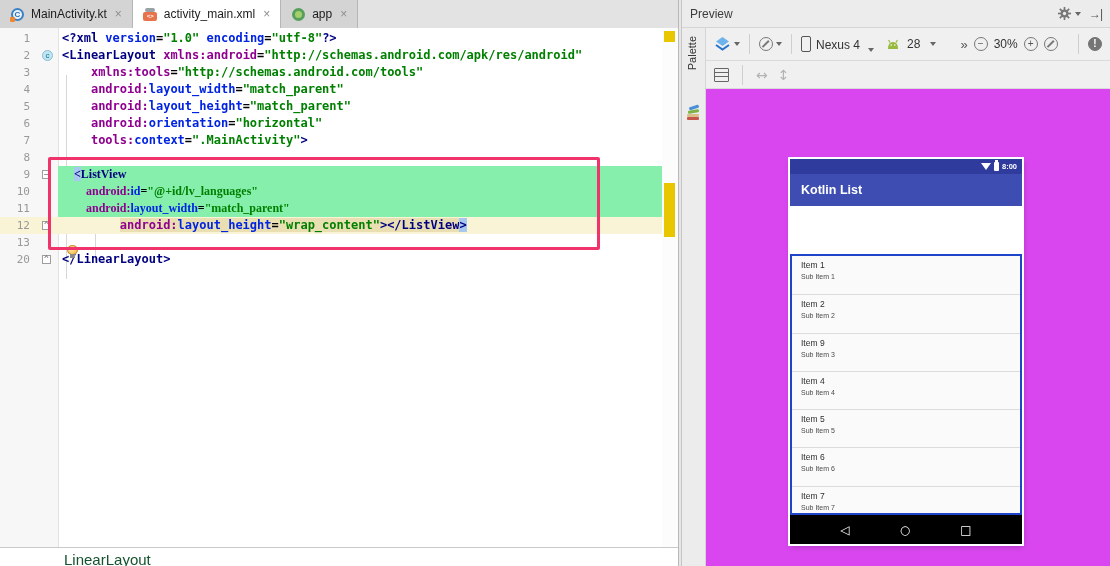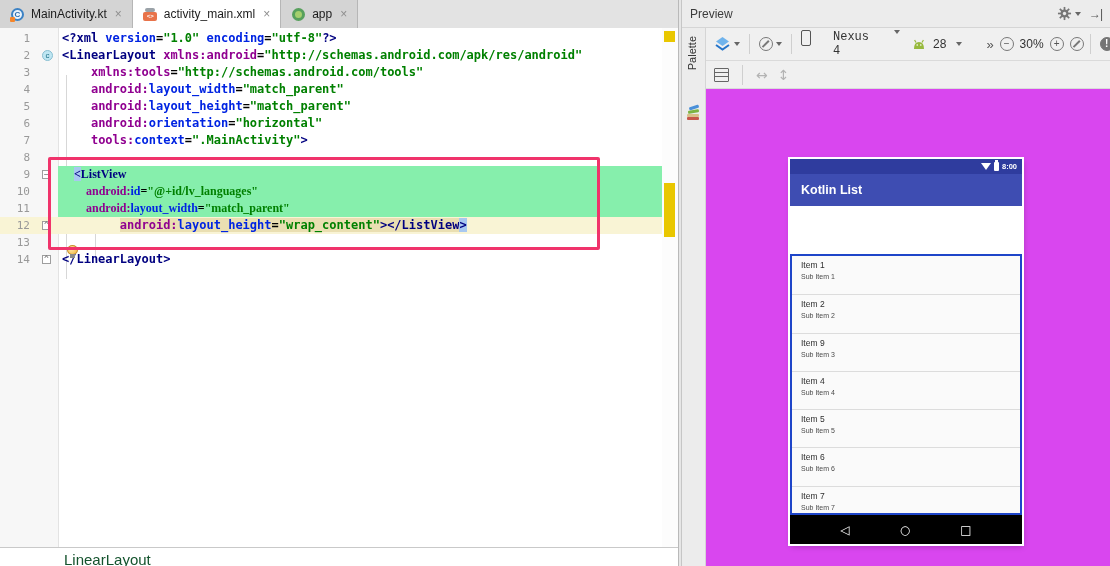--- a/index.html
+++ b/index.html
@@ -169,21 +169,21 @@
           <div class="line"><span class="num">4</span><span class="fold"></span><span class="code"><span class="ws">    </span><span class="ns">android:</span><span class="attr">layout_width</span><span class="eq">=</span><span class="val">"match_parent"</span></span></div>
           <div class="line"><span class="num">5</span><span class="fold"></span><span class="code"><span class="ws">    </span><span class="ns">android:</span><span class="attr">layout_height</span><span class="eq">=</span><span class="val">"match_parent"</span></span></div>
           <div class="line"><span class="num">6</span><span class="fold"></span><span class="code"><span class="ws">    </span><span class="ns">android:</span><span class="attr">orientation</span><span class="eq">=</span><span class="val">"horizontal"</span></span></div>
           <div class="line"><span class="num">7</span><span class="fold"></span><span class="code"><span class="ws">    </span><span class="ns">tools:</span><span class="attr">context</span><span class="eq">=</span><span class="val">".MainActivity"</span><span class="tag">&gt;</span></span></div>
           <div class="line"><span class="num">8</span><span class="fold"></span><span class="code"></span></div>
           <div class="line hl-tan"><span class="num">9</span><span class="fold"><span class="fold-box">−</span></span><span class="code"><span class="ws">    </span><span class="hlb">&lt;</span><span class="tag">ListView</span></span></div>
           <div class="line hl-tan"><span class="num">10</span><span class="fold"></span><span class="code"><span class="ws">        </span><span class="ns">android:</span><span class="attr">id</span><span class="eq">=</span><span class="val">"@+id/lv_languages"</span></span></div>
           <div class="line hl-tan"><span class="num">11</span><span class="fold"></span><span class="code"><span class="ws">        </span><span class="ns">android:</span><span class="attr">layout_width</span><span class="eq">=</span><span class="val">"match_parent"</span></span></div>
           <div class="line hl-caret"><span class="num">12</span><span class="fold"><span class="fold-box">^</span></span><span class="code"><span class="ws">        </span><span class="ns">android:</span><span class="attr">layout_height</span><span class="eq">=</span><span class="val">"wrap_content"</span><span class="tag">&gt;</span><span class="tag">&lt;/ListView</span><span class="hlb">&gt;</span></span></div>
           <div class="line"><span class="num">13</span><span class="fold"></span><span class="code"></span></div>
-          <div class="line"><span class="num">14</span><span class="fold"><span class="fold-box">^</span></span><span class="code"><span class="tag">&lt;/LinearLayout&gt;</span></span></div>
+          <div class="line"><span class="num">20</span><span class="fold"><span class="fold-box">^</span></span><span class="code"><span class="tag">&lt;/LinearLayout&gt;</span></span></div>
         </div>
       <div class="bulb">
           <span class="glass"></span>
           <span class="base"></span>
         </div>
       <div class="scroll-strip">
         <div class="mark-sq"></div>
         <div class="mark-bar"></div>
       </div>
     </div>
@@ -238,21 +238,21 @@
             <path d="M2 9 L8.5 13.5 15 9" fill="none" stroke="#2574C9" stroke-width="2"></path>
           </svg>
           <span class="caret"></span>
         </span>
         <span class="tsep"></span>
         <span style="display:inline-flex;align-items:center;">
           <span class="circle-ic slash"></span>
           <span class="caret"></span>
         </span>
         <span class="tsep"></span>
-        <span style="display:inline-flex;align-items:flex-start;gap:22px;font-family:Liberation Mono, monospace;">
+        <span style="display:inline-flex;align-items:flex-end;gap:5px;">
           <span class="phone-ic"></span>
           <span class="tlabel">Nexus 4</span>
           <span class="caret"></span>
         </span>
         <span style="display:inline-flex;align-items:center;gap:7px;margin-left:6px;">
           <svg width="14" height="12" viewBox="0 0 14 12">
             <path d="M2 11 Q2 4 7 4 Q12 4 12 11 Z" fill="#97B93C"></path>
             <line x1="4" y1="4.5" x2="2.6" y2="2" stroke="#97B93C" stroke-width="1.2"></line>
             <line x1="10" y1="4.5" x2="11.4" y2="2" stroke="#97B93C" stroke-width="1.2"></line>
             <circle cx="5.2" cy="7" r="0.8" fill="#fff"></circle>

